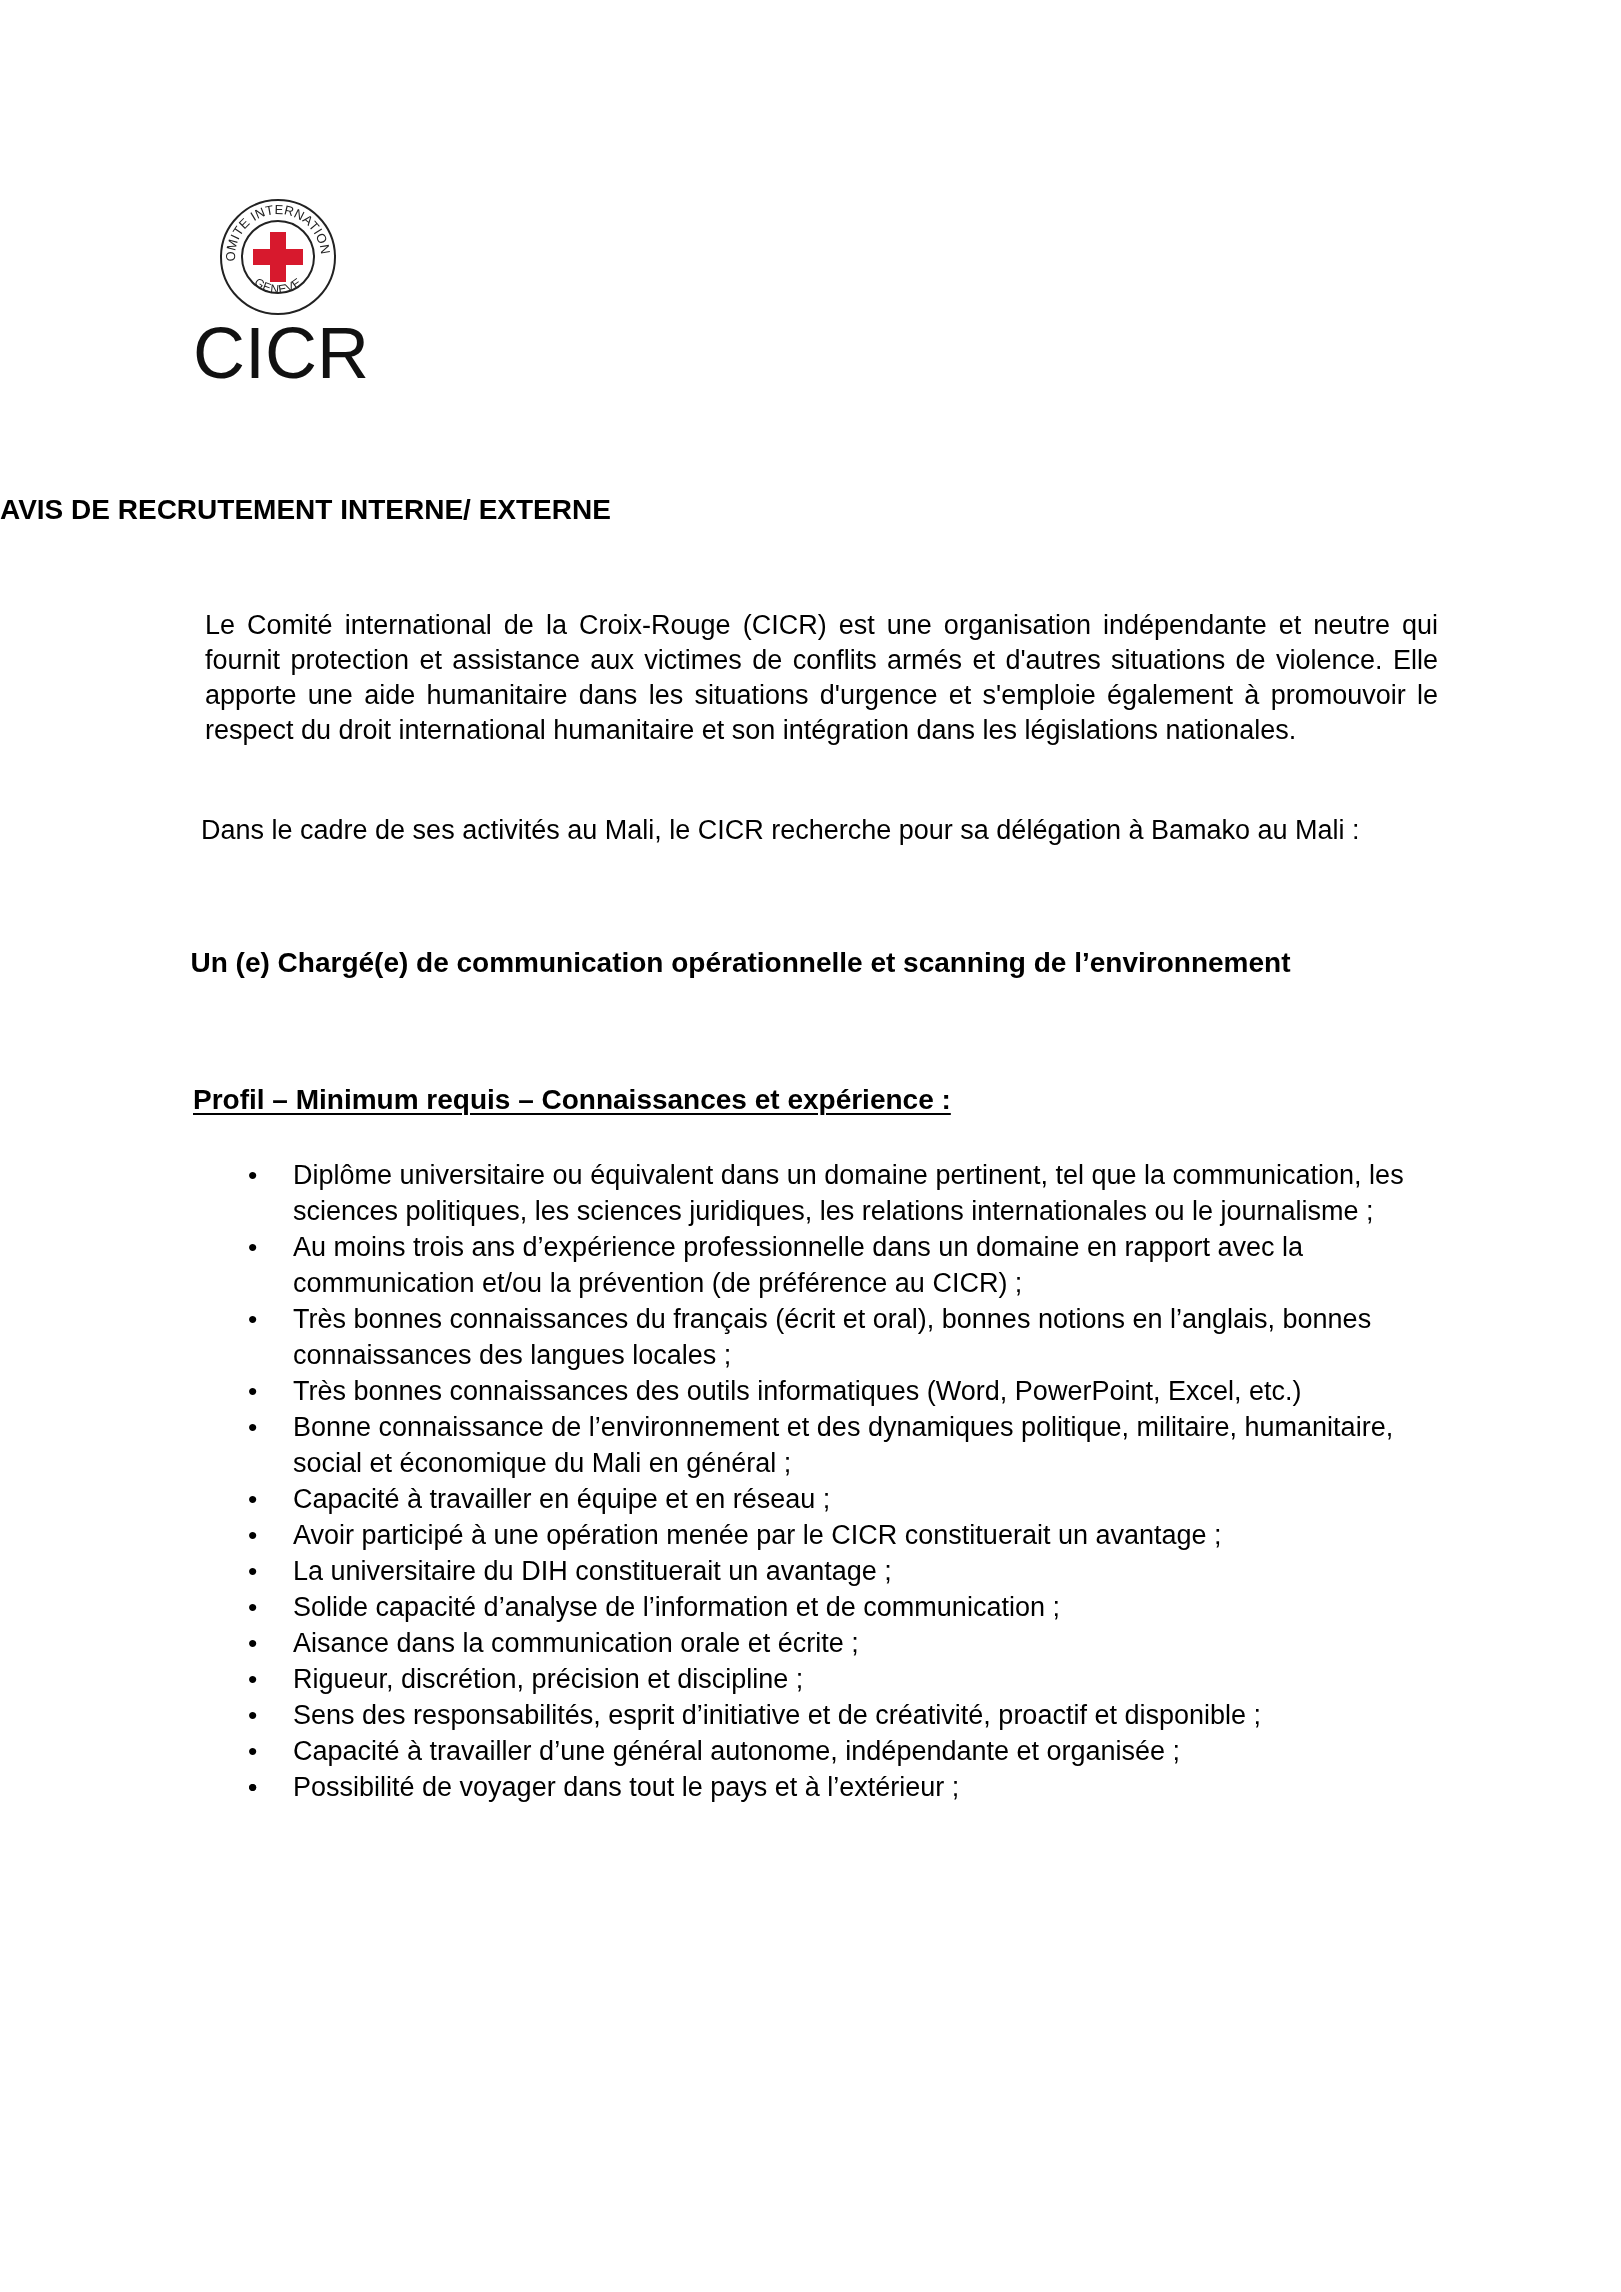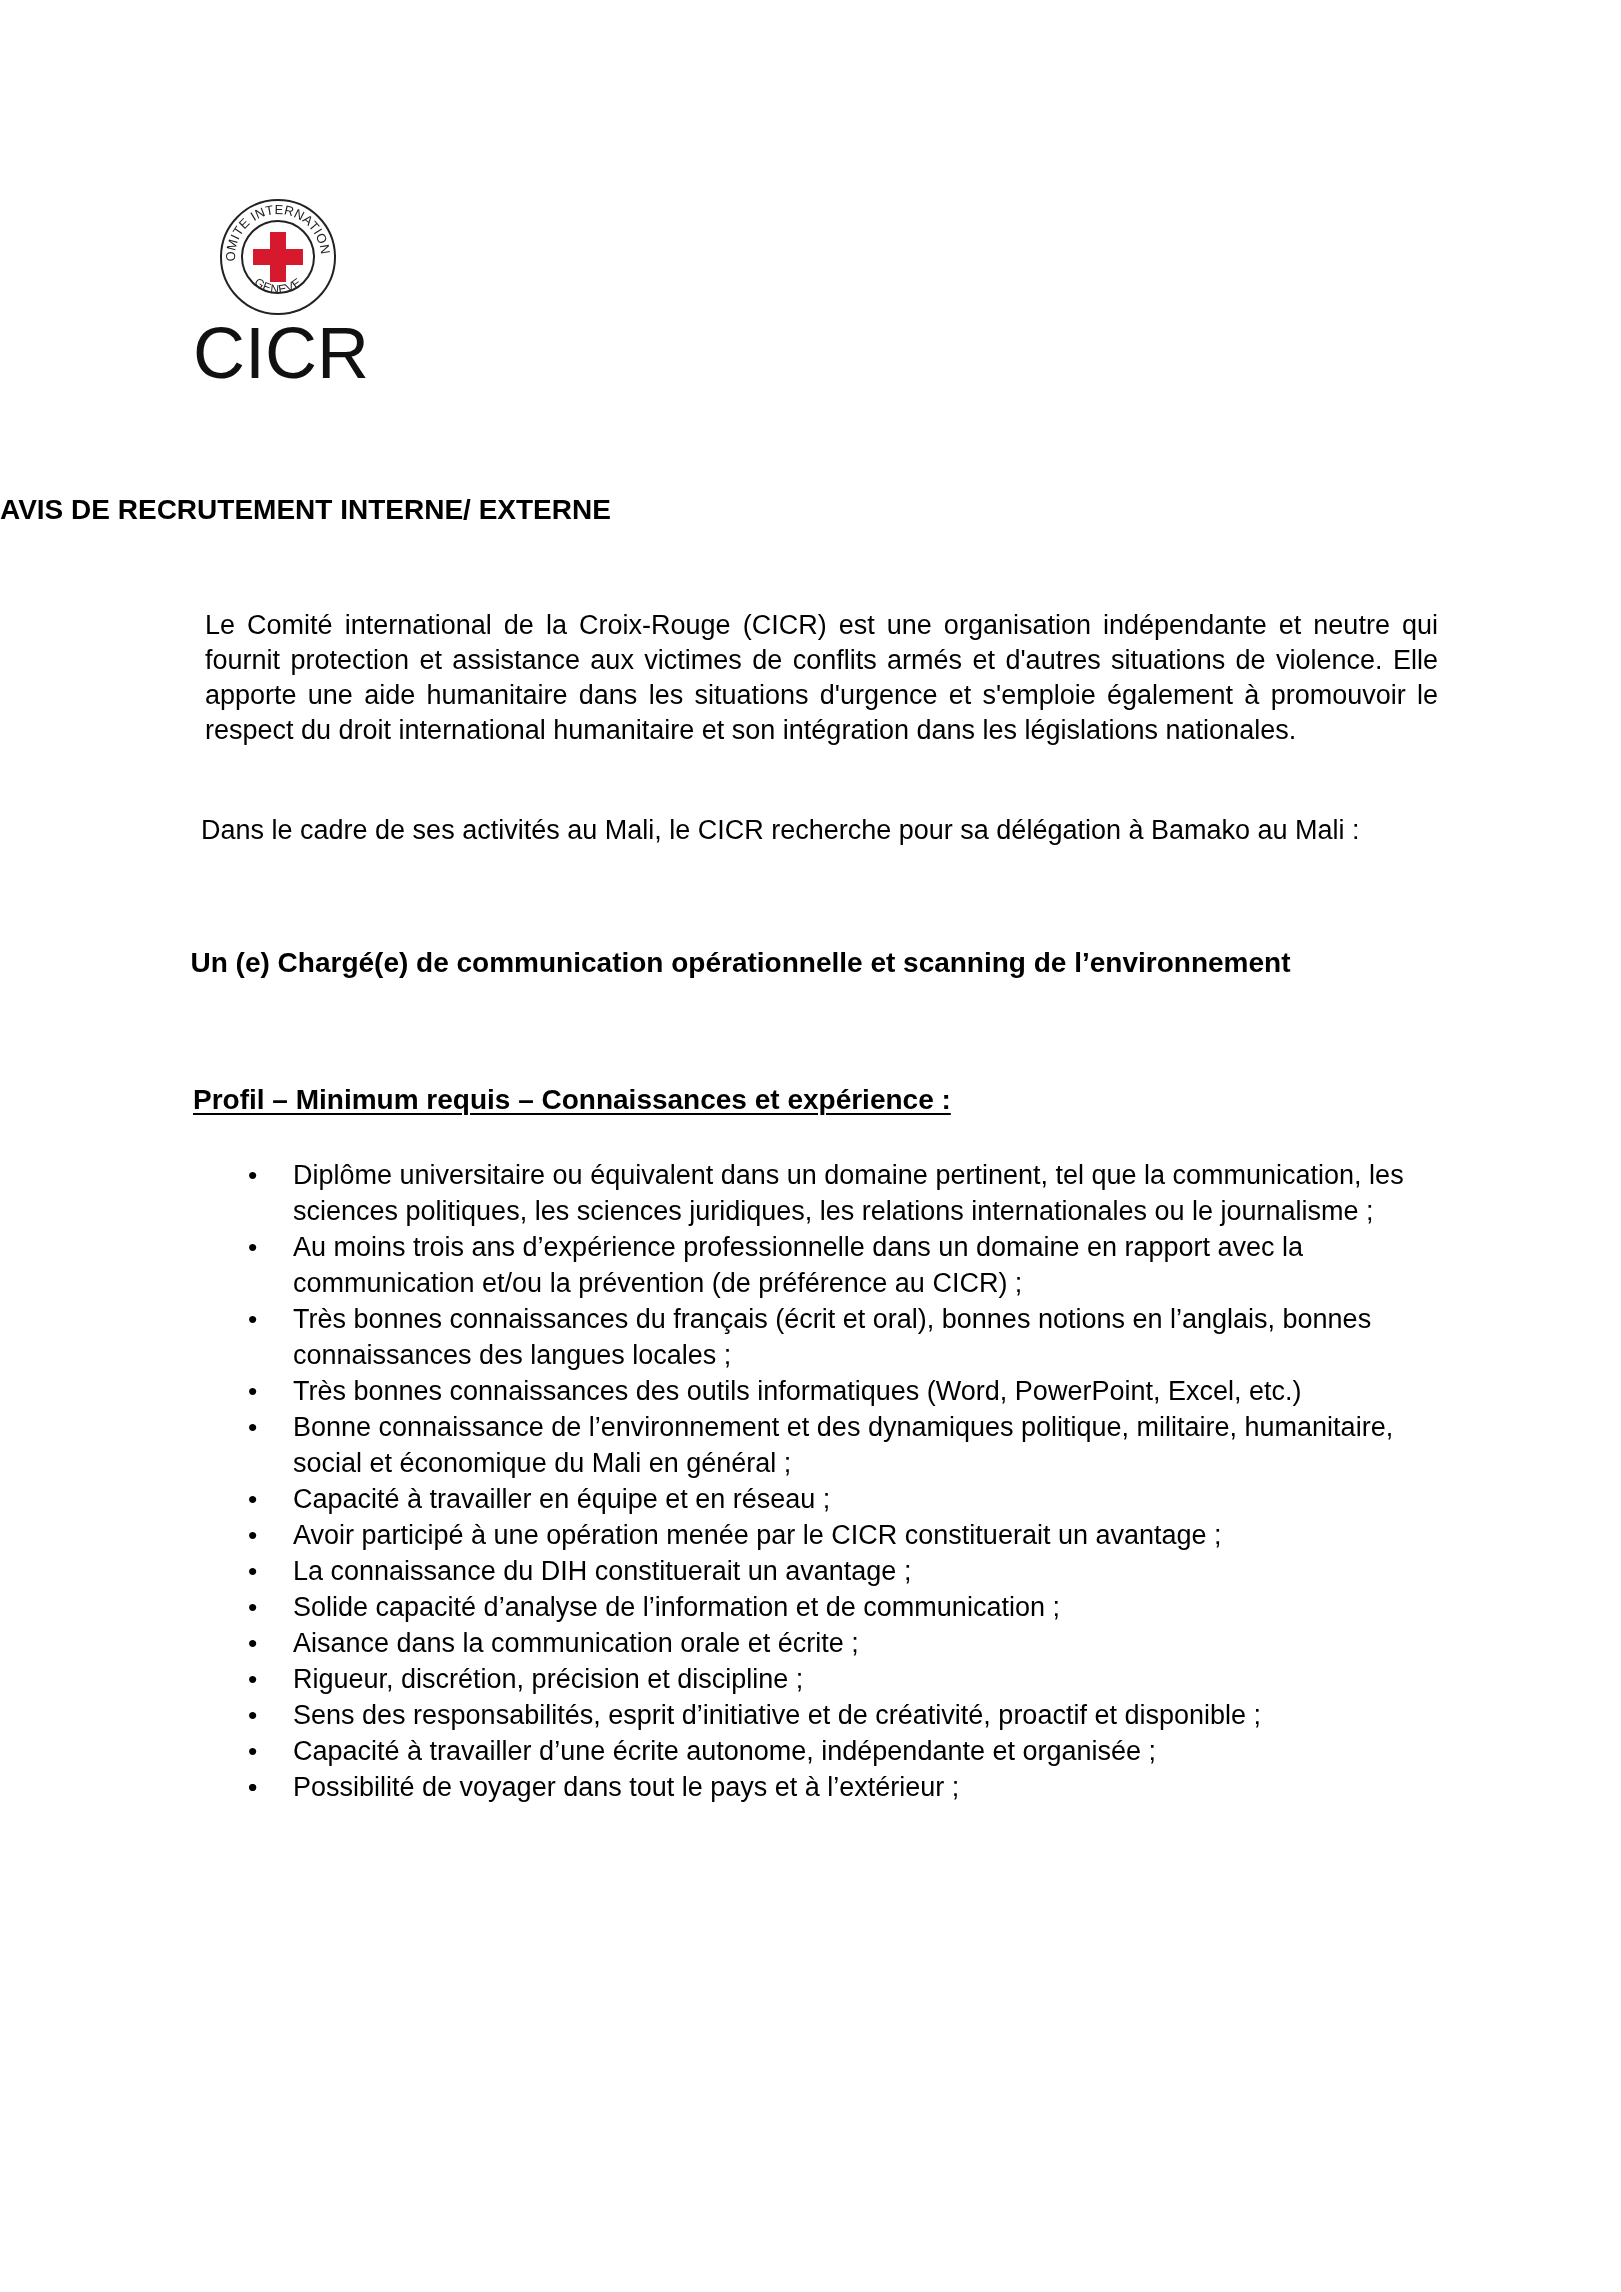--- a/index.html
+++ b/index.html
@@ -151,22 +151,22 @@
 <div class="section-heading">Profil – Minimum requis – Connaissances et expérience :</div>
 
 <ul class="req-list">
   <li class="req-item"><span class="req-bullet">•</span><span>Diplôme universitaire ou équivalent dans un domaine pertinent, tel que la communication, les sciences politiques, les sciences juridiques, les relations internationales ou le journalisme ;</span></li>
   <li class="req-item"><span class="req-bullet">•</span><span>Au moins trois ans d’expérience professionnelle dans un domaine en rapport avec la communication et/ou la prévention (de préférence au CICR) ;</span></li>
   <li class="req-item"><span class="req-bullet">•</span><span>Très bonnes connaissances du français (écrit et oral), bonnes notions en l’anglais, bonnes connaissances des langues locales ;</span></li>
   <li class="req-item"><span class="req-bullet">•</span><span>Très bonnes connaissances des outils informatiques (Word, PowerPoint, Excel, etc.)</span></li>
   <li class="req-item"><span class="req-bullet">•</span><span>Bonne connaissance de l’environnement et des dynamiques politique, militaire, humanitaire, social et économique du Mali en général ;</span></li>
   <li class="req-item"><span class="req-bullet">•</span><span>Capacité à travailler en équipe et en réseau ;</span></li>
   <li class="req-item"><span class="req-bullet">•</span><span>Avoir participé à une opération menée par le CICR constituerait un avantage ;</span></li>
-  <li class="req-item"><span class="req-bullet">•</span><span>La connaissance du DIH constituerait un avantage ;</span></li>
+  <li class="req-item"><span class="req-bullet">•</span><span>La universitaire du DIH constituerait un avantage ;</span></li>
   <li class="req-item"><span class="req-bullet">•</span><span>Solide capacité d’analyse de l’information et de communication ;</span></li>
   <li class="req-item"><span class="req-bullet">•</span><span>Aisance dans la communication orale et écrite ;</span></li>
   <li class="req-item"><span class="req-bullet">•</span><span>Rigueur, discrétion, précision et discipline ;</span></li>
   <li class="req-item"><span class="req-bullet">•</span><span>Sens des responsabilités, esprit d’initiative et de créativité, proactif et disponible ;</span></li>
-  <li class="req-item"><span class="req-bullet">•</span><span>Capacité à travailler d’une écrite autonome, indépendante et organisée ;</span></li>
+  <li class="req-item"><span class="req-bullet">•</span><span>Capacité à travailler d’une général autonome, indépendante et organisée ;</span></li>
   <li class="req-item"><span class="req-bullet">•</span></li>
   <li class="req-item"><span class="req-bullet">•</span><span>Possibilité de voyager dans tout le pays et à l’extérieur ;</span></li>
 </ul>
 
 
 </body></html>

